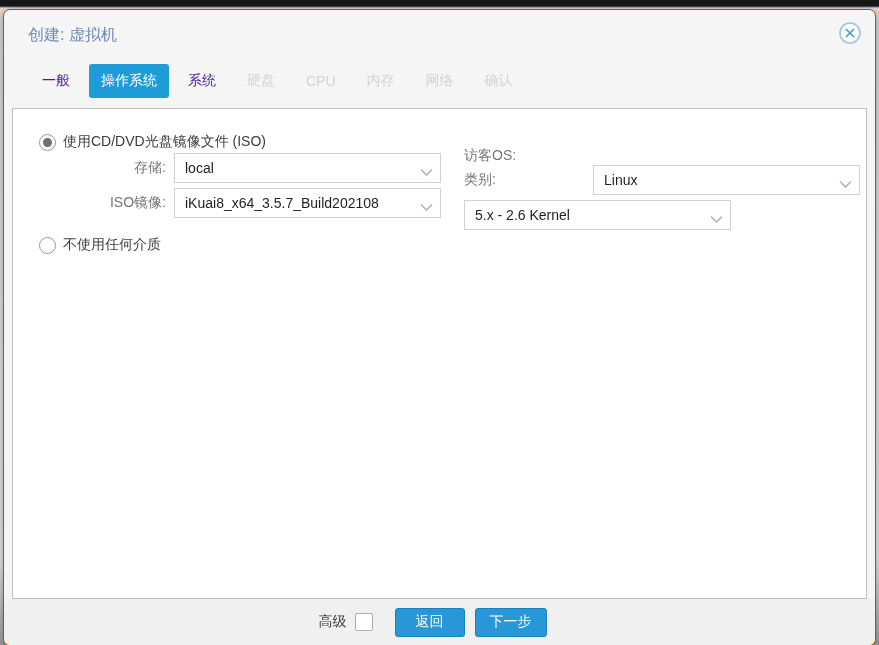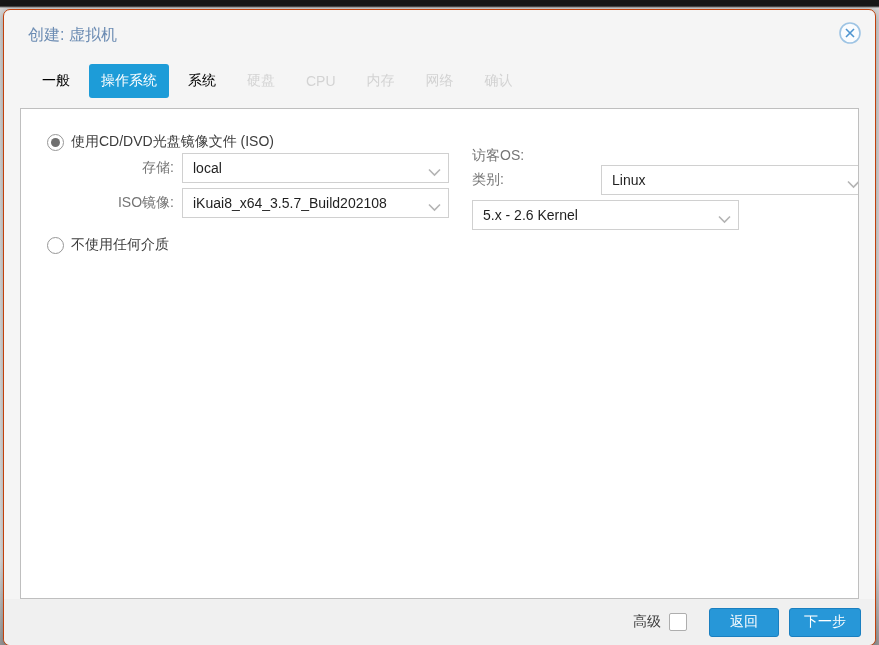--- a/index.html
+++ b/index.html
@@ -19,27 +19,27 @@
   .hdr { height: 50px; position: relative; padding: 15px 24px 0 24px; flex: 0 0 auto; }
   .title { font-size: 16px; color: #6c8cb3; }
   .close-btn {
     position: absolute; right: 13px; top: 13px; width: 24px; height: 24px;
     cursor: pointer; display: flex; align-items: center; justify-content: center;
   }
   
   .tabs { display: flex; align-items: center; padding: 4px 0 10px 26px; flex: 0 0 auto; }
   .tab {
     font-size: 14px; padding: 8px 12px; margin-right: 7px; border-radius: 3px;
-    color: #000000; cursor: pointer; white-space: nowrap;
+    color: #4c1d95; cursor: pointer; white-space: nowrap;
   }
   .tab.active { background: #1d9cd8; color: #ffffff; font-family: Liberation Serif, serif; }
   .tab.disabled { color: #d3d3d3; cursor: default; }
   
   .panel {
-    flex: 1 1 auto; margin: 0 16px; background: #ffffff;
+    flex: 1 1 auto; margin: 0 8px; background: #ffffff;
     border: 1px solid #bfbfbf; overflow: hidden;
     display: grid; grid-template-columns: 436px 1fr;
     padding-top: 22px;
   }
   .col-l { padding-left: 26px; }
   .col-r { padding-left: 15px; }
   .row1 { height: 34px; display: flex; align-items: flex-end; }
   .frow { height: 30px; margin-bottom: 5px; display: flex; align-items: center; }
   .radio-row { display: flex; align-items: center; margin-top: 16px; height: 22px; }
   .radio {
@@ -61,21 +61,21 @@
     padding: 0 26px 0 10px;
   }
   .select .val {
     font-size: 14px; color: #1f1f1f; white-space: nowrap; overflow: hidden; width: 100%;
   }
   .chev { position: absolute; right: 7px; top: 9px; }
   
   .ftr {
     flex: 0 0 46px; background: #f0f0f0; border-bottom-left-radius: 7px;
     border-bottom-right-radius: 7px; display: flex; align-items: center;
-    justify-content: flex-end; padding-right: 14px;
+    justify-content: center; padding-right: 14px;
   }
   .adv-label { font-size: 14px; color: #3c3c3c; margin-right: 8px; }
   .checkbox {
     width: 18px; height: 18px; background: #fff; border: 1px solid #aeaeae;
     border-radius: 2px; margin-right: 12px; cursor: pointer;
   }
   .btn {
     min-width: 70px; height: 29px; margin-left: 10px; background: #2797d8;
     border: 1px solid #1a7fc0; border-radius: 3px; color: #fff; font-size: 14px;
     display: flex; align-items: center; justify-content: center; cursor: pointer;

